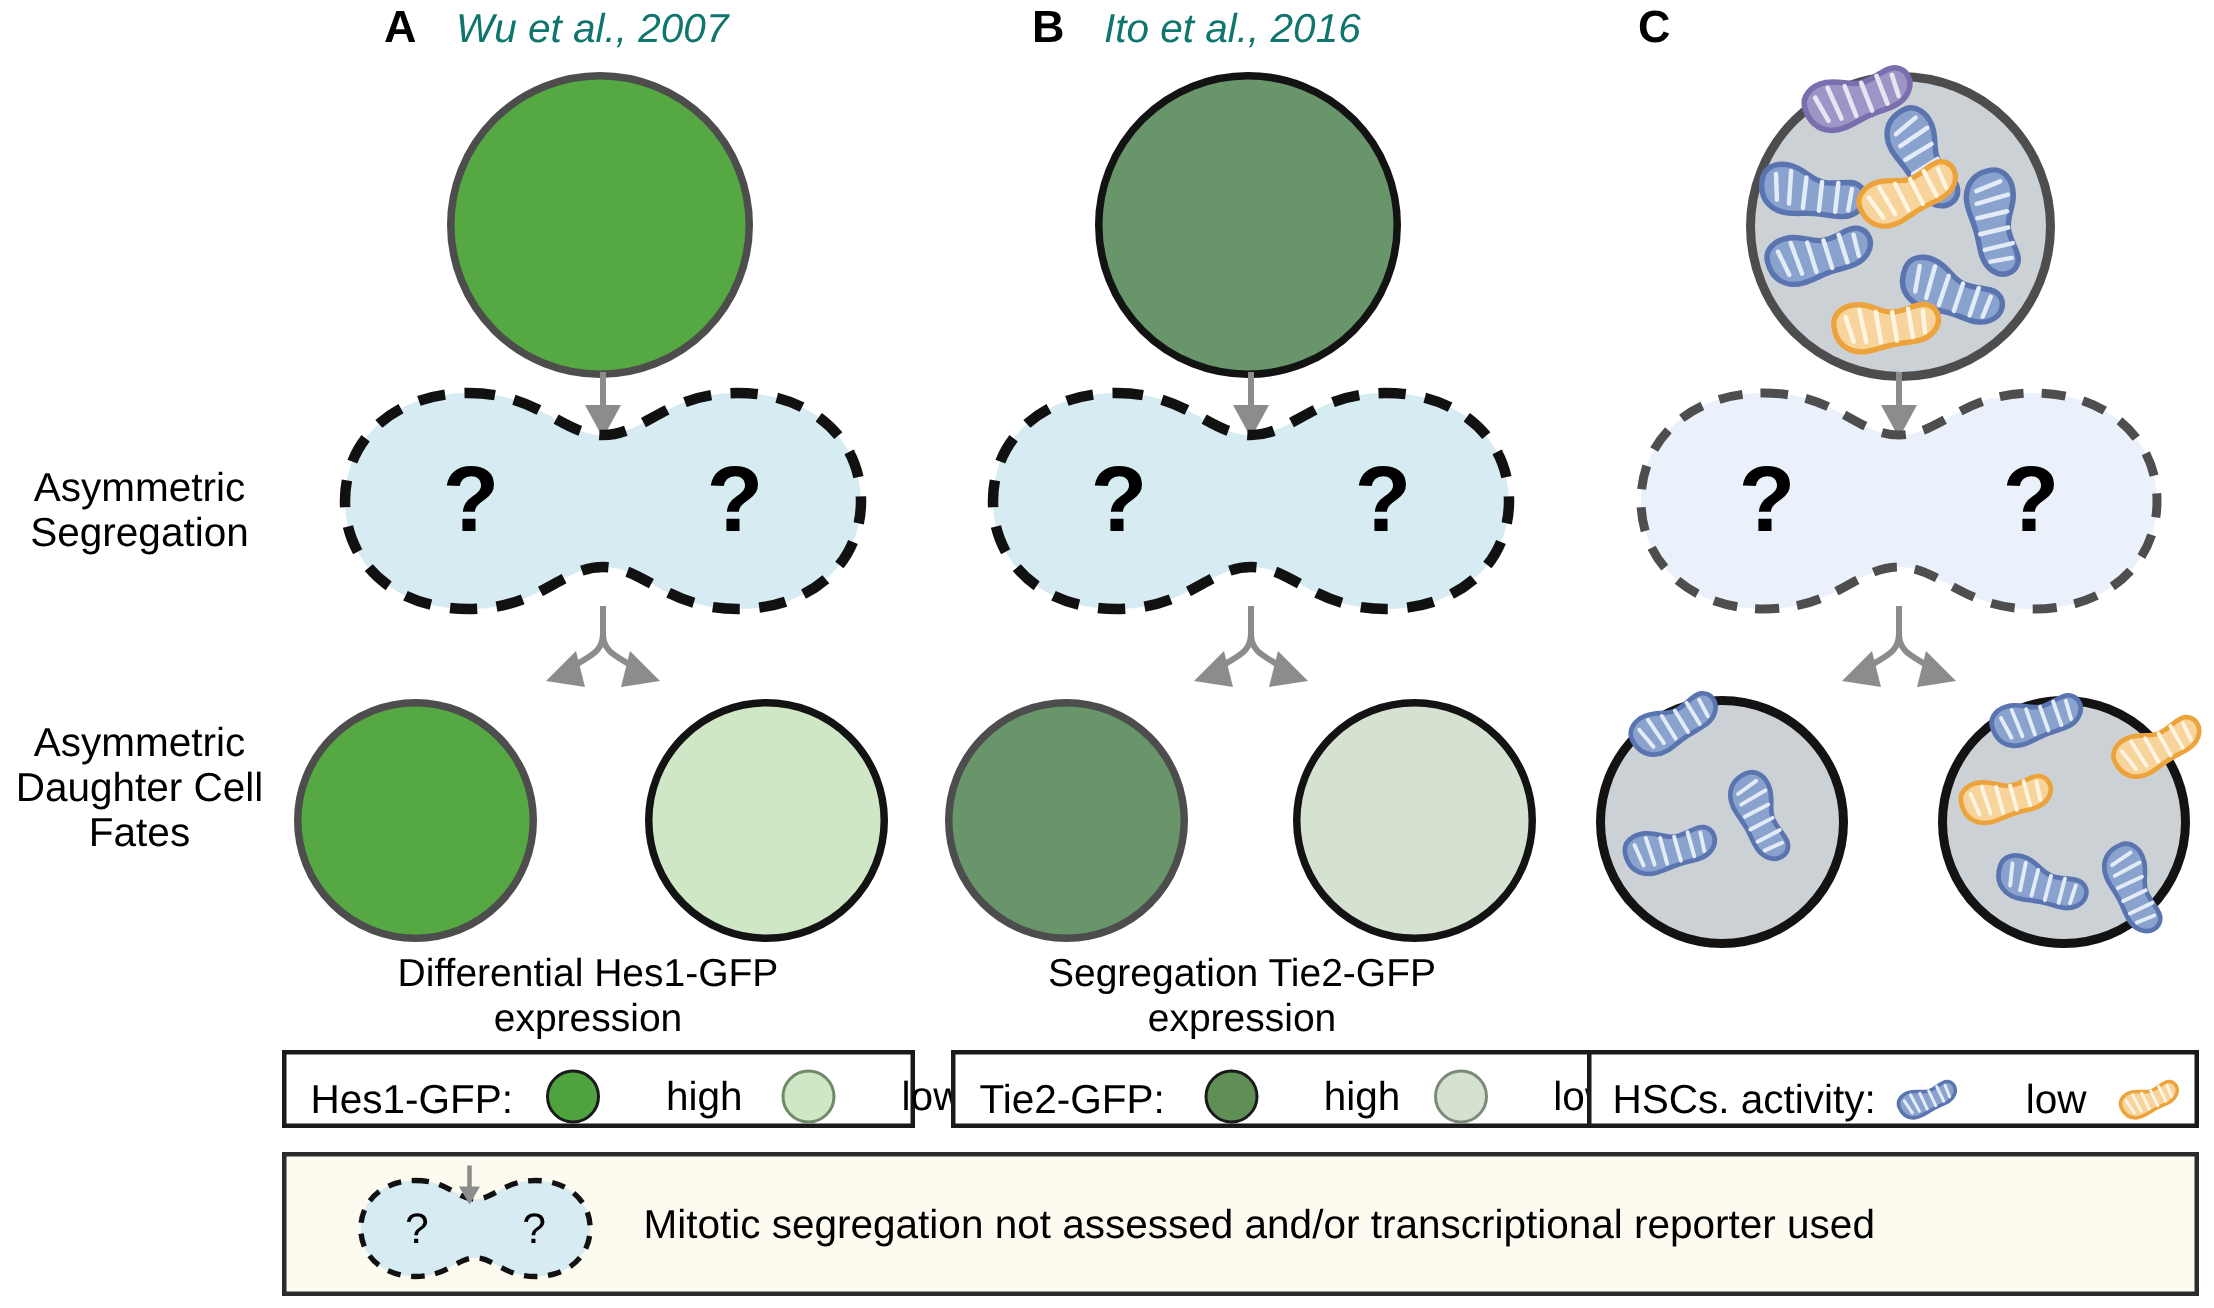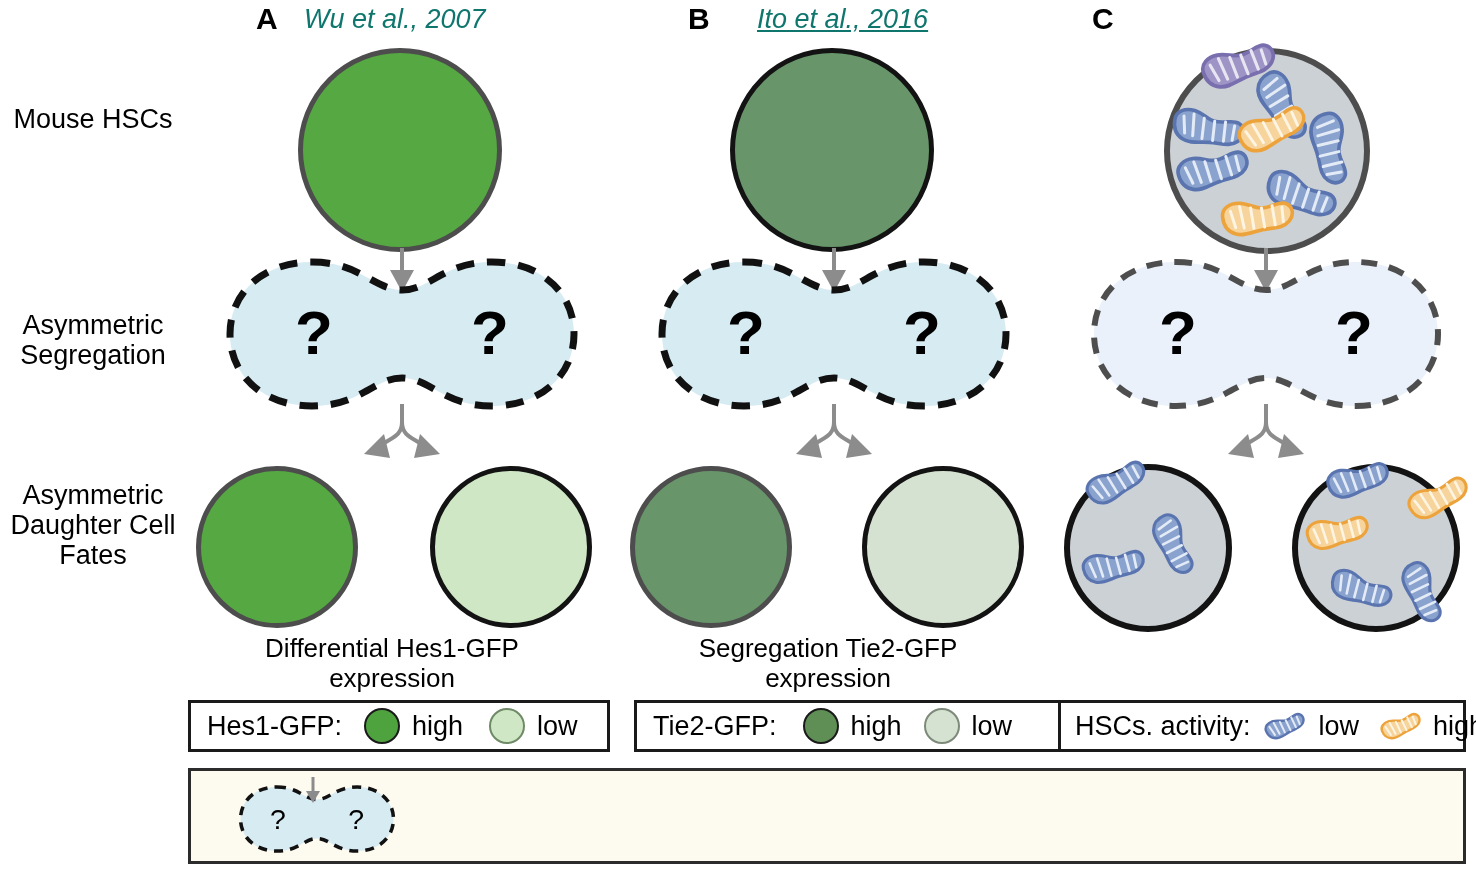--- a/index.html
+++ b/index.html
@@ -37,46 +37,45 @@
 
   
   .cell{
     position:absolute;border-radius:50%;box-sizing:border-box;
   }
 
   
   .legend-box{
     position:absolute;box-sizing:border-box;
     border:3px solid #1a1a1a;background:#ffffff;
-    display:flex;align-items:center;
+    display:flex;align-items:flex-end;
   }
   .legend-label{font-size:27px;color:#000;white-space:nowrap;}
   .legend-swatch{
     width:36px;height:36px;border-radius:50%;box-sizing:border-box;
     flex:0 0 auto;
   }
-  .legend-item{display:flex;align-items:center;}
+  .legend-item{display:flex;align-items:center;gap:32px;}
 
   
   .footnote-box{
     position:absolute;box-sizing:border-box;
     border:3px solid #2b2b2b;background:#fdfaef;
     display:flex;align-items:center;
   }
   .footnote-text{font-size:27px;color:#000;white-space:nowrap;}
 
   svg{display:block;overflow:visible;}
   .abs{position:absolute;}
 </style>
 </head>
 <body>
 
 <div class="fig">
 
-  <div class="row-label" style="left:0px;top:104px;width:186px;">Mouse HSCs</div>
 
   <div class="row-label" style="left:0px;top:310px;width:186px;">Asymmetric
 Segregation</div>
 
   <div class="row-label" style="left:0px;top:480px;width:186px;">Asymmetric
 Daughter Cell
 Fates</div>
 
   <div class="panel-letter" style="left:256px;top:4px;">A</div>
   <div class="citation" style="left:304px;top:6px;">Wu et al., 2007</div>
@@ -109,21 +108,21 @@
     <polygon points="80,30 74,54 100,50" fill="#8c8c8c"></polygon>
   </svg>
 
   <div class="cell" style="left:196px;top:466px;width:162px;height:162px;background:#56a842;border:5px solid #4d4d4d;"></div>
   <div class="cell" style="left:430px;top:466px;width:162px;height:162px;background:#cfe7c5;border:5px solid #131313;"></div>
 
   <div class="caption" style="left:202px;top:634px;width:380px;">Differential Hes1-GFP
 expression</div>
 
   <div class="panel-letter" style="left:688px;top:4px;">B</div>
-  <div class="citation" style="left:757px;top:6px;text-decoration:underline;">Ito et al., 2016</div>
+  <div class="citation" style="left:736px;top:6px;">Ito et al., 2016</div>
 
   <div class="cell" style="left:730px;top:48px;width:204px;height:204px;background:#68956a;border:5px solid #131313;"></div>
 
   <svg class="abs" style="left:816px;top:248px;" width="36" height="44" viewBox="0 0 36 44">
     <line x1="18" y1="0" x2="18" y2="24" stroke="#8c8c8c" stroke-width="4"></line>
     <polygon points="6,22 30,22 18,44" fill="#8c8c8c"></polygon>
   </svg>
 
   <svg class="abs" style="left:654px;top:258px;" width="360" height="152" viewBox="0 0 360 152">
     <path d="M 90,4
@@ -456,15 +455,16 @@
                C 152,120 138,148 90,148
                C 42,148 8,118 8,76
                C 8,34 42,4 90,4 Z" fill="#d7ebf2" stroke="#111111" stroke-width="8" stroke-dasharray="20 16" stroke-linecap="butt"></path>
       <text x="92" y="98" font-family="Liberation Sans, sans-serif" font-size="64" fill="#000" text-anchor="middle">?</text>
       <text x="268" y="98" font-family="Liberation Sans, sans-serif" font-size="64" fill="#000" text-anchor="middle">?</text>
     </svg>
     <svg class="abs" style="left:112px;top:6px;" width="20" height="26" viewBox="0 0 20 26">
       <line x1="10" y1="0" x2="10" y2="15" stroke="#8c8c8c" stroke-width="3"></line>
       <polygon points="3,14 17,14 10,26" fill="#8c8c8c"></polygon>
     </svg>
+    <span class="footnote-text" style="margin-left:238px;">Mitotic segregation not assessed and/or transcriptional reporter used</span>
   </div>
 
 </div>
 
 </body></html>

